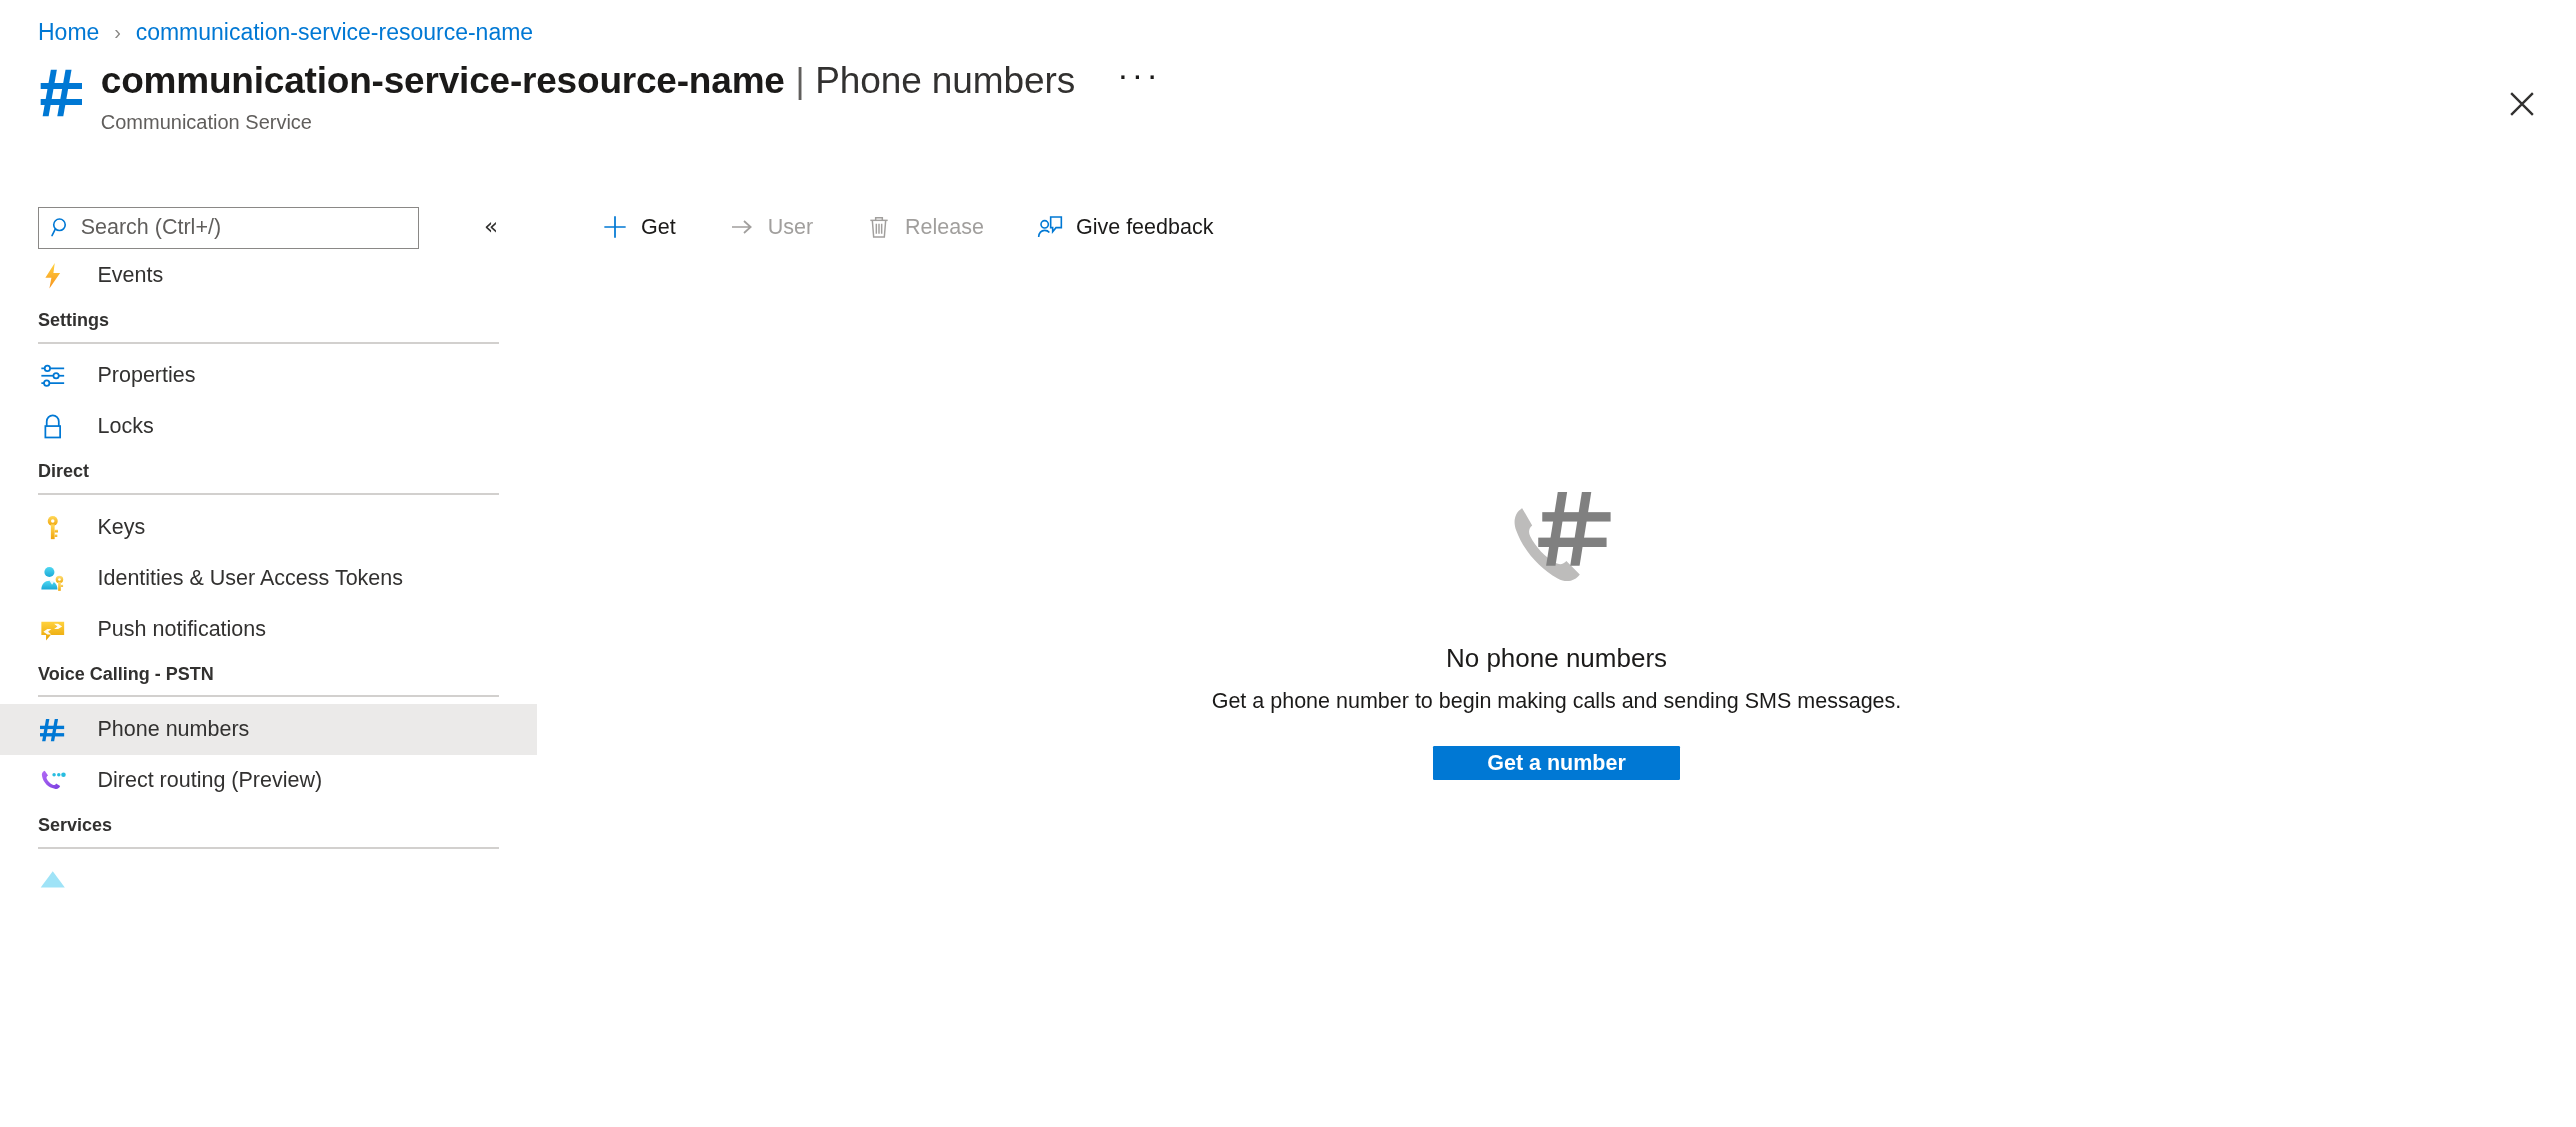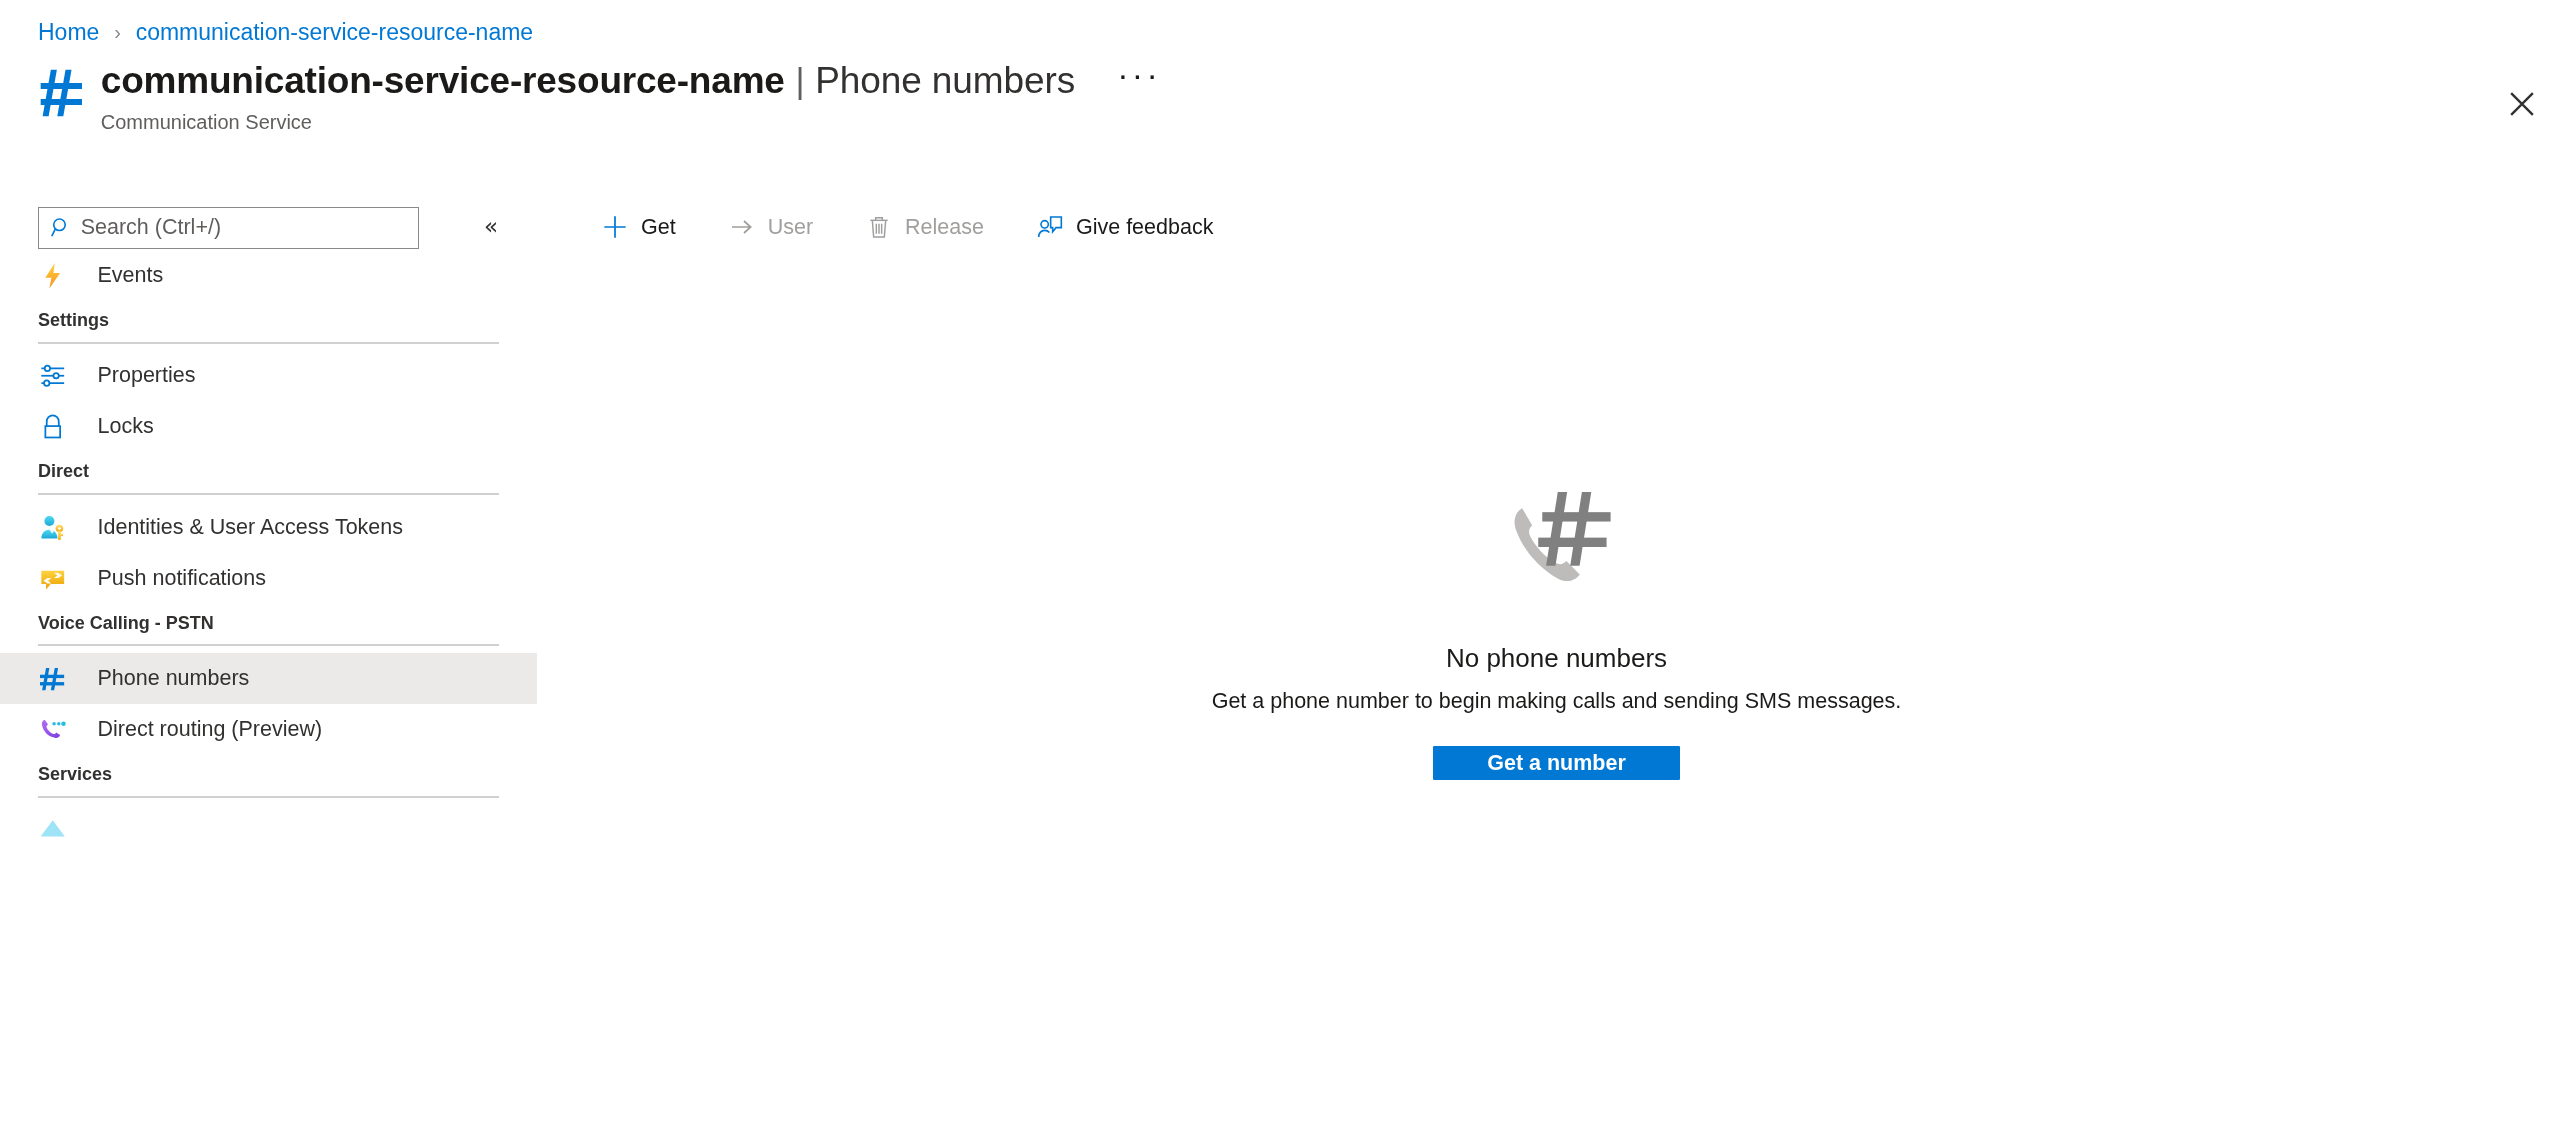--- a/index.html
+++ b/index.html
@@ -245,20 +245,38 @@
             <rect x="11" y="21" width="22" height="17"></rect>
           </g>
         </svg>
       </span>
       <span class="nav-label">Locks</span>
     </div>
 
     <div class="nav-group-title">Direct</div>
     <div class="nav-rule"></div>
 
+    <div class="nav-item">
+      <span class="nav-icon">
+        <svg viewBox="0 0 44 44" width="29.5" height="29.5" aria-hidden="true">
+          <defs>
+            <linearGradient id="gKey" x1="0" y1="0" x2="0" y2="1">
+              <stop offset="0%" stop-color="#ffd95a"></stop>
+                <stop offset="100%" stop-color="#f0a30a"></stop>
+            </linearGradient>
+          </defs>
+          <circle cx="22" cy="12" r="7.5" fill="url(#gKey)"></circle>
+          <circle cx="22" cy="12" r="2.6" fill="#ffffff"></circle>
+          <rect x="19.2" y="17" width="5.6" height="22" fill="url(#gKey)"></rect>
+          <rect x="24.8" y="25" width="5" height="4" fill="url(#gKey)"></rect>
+          <rect x="24.8" y="32" width="4" height="3.6" fill="url(#gKey)"></rect>
+        </svg>
+      </span>
+      <span class="nav-label">Keys</span>
+    </div>
 
     <div class="nav-item">
       <span class="nav-icon">
         <svg viewBox="0 0 44 44" width="29.5" height="29.5" aria-hidden="true">
           <defs>
             <linearGradient id="gUser" x1="0" y1="0" x2="0" y2="1">
               <stop offset="0%" stop-color="#4fd8f2"></stop>
                 <stop offset="100%" stop-color="#1ba8d6"></stop>
             </linearGradient>
             <linearGradient id="gKey2" x1="0" y1="0" x2="0" y2="1">

